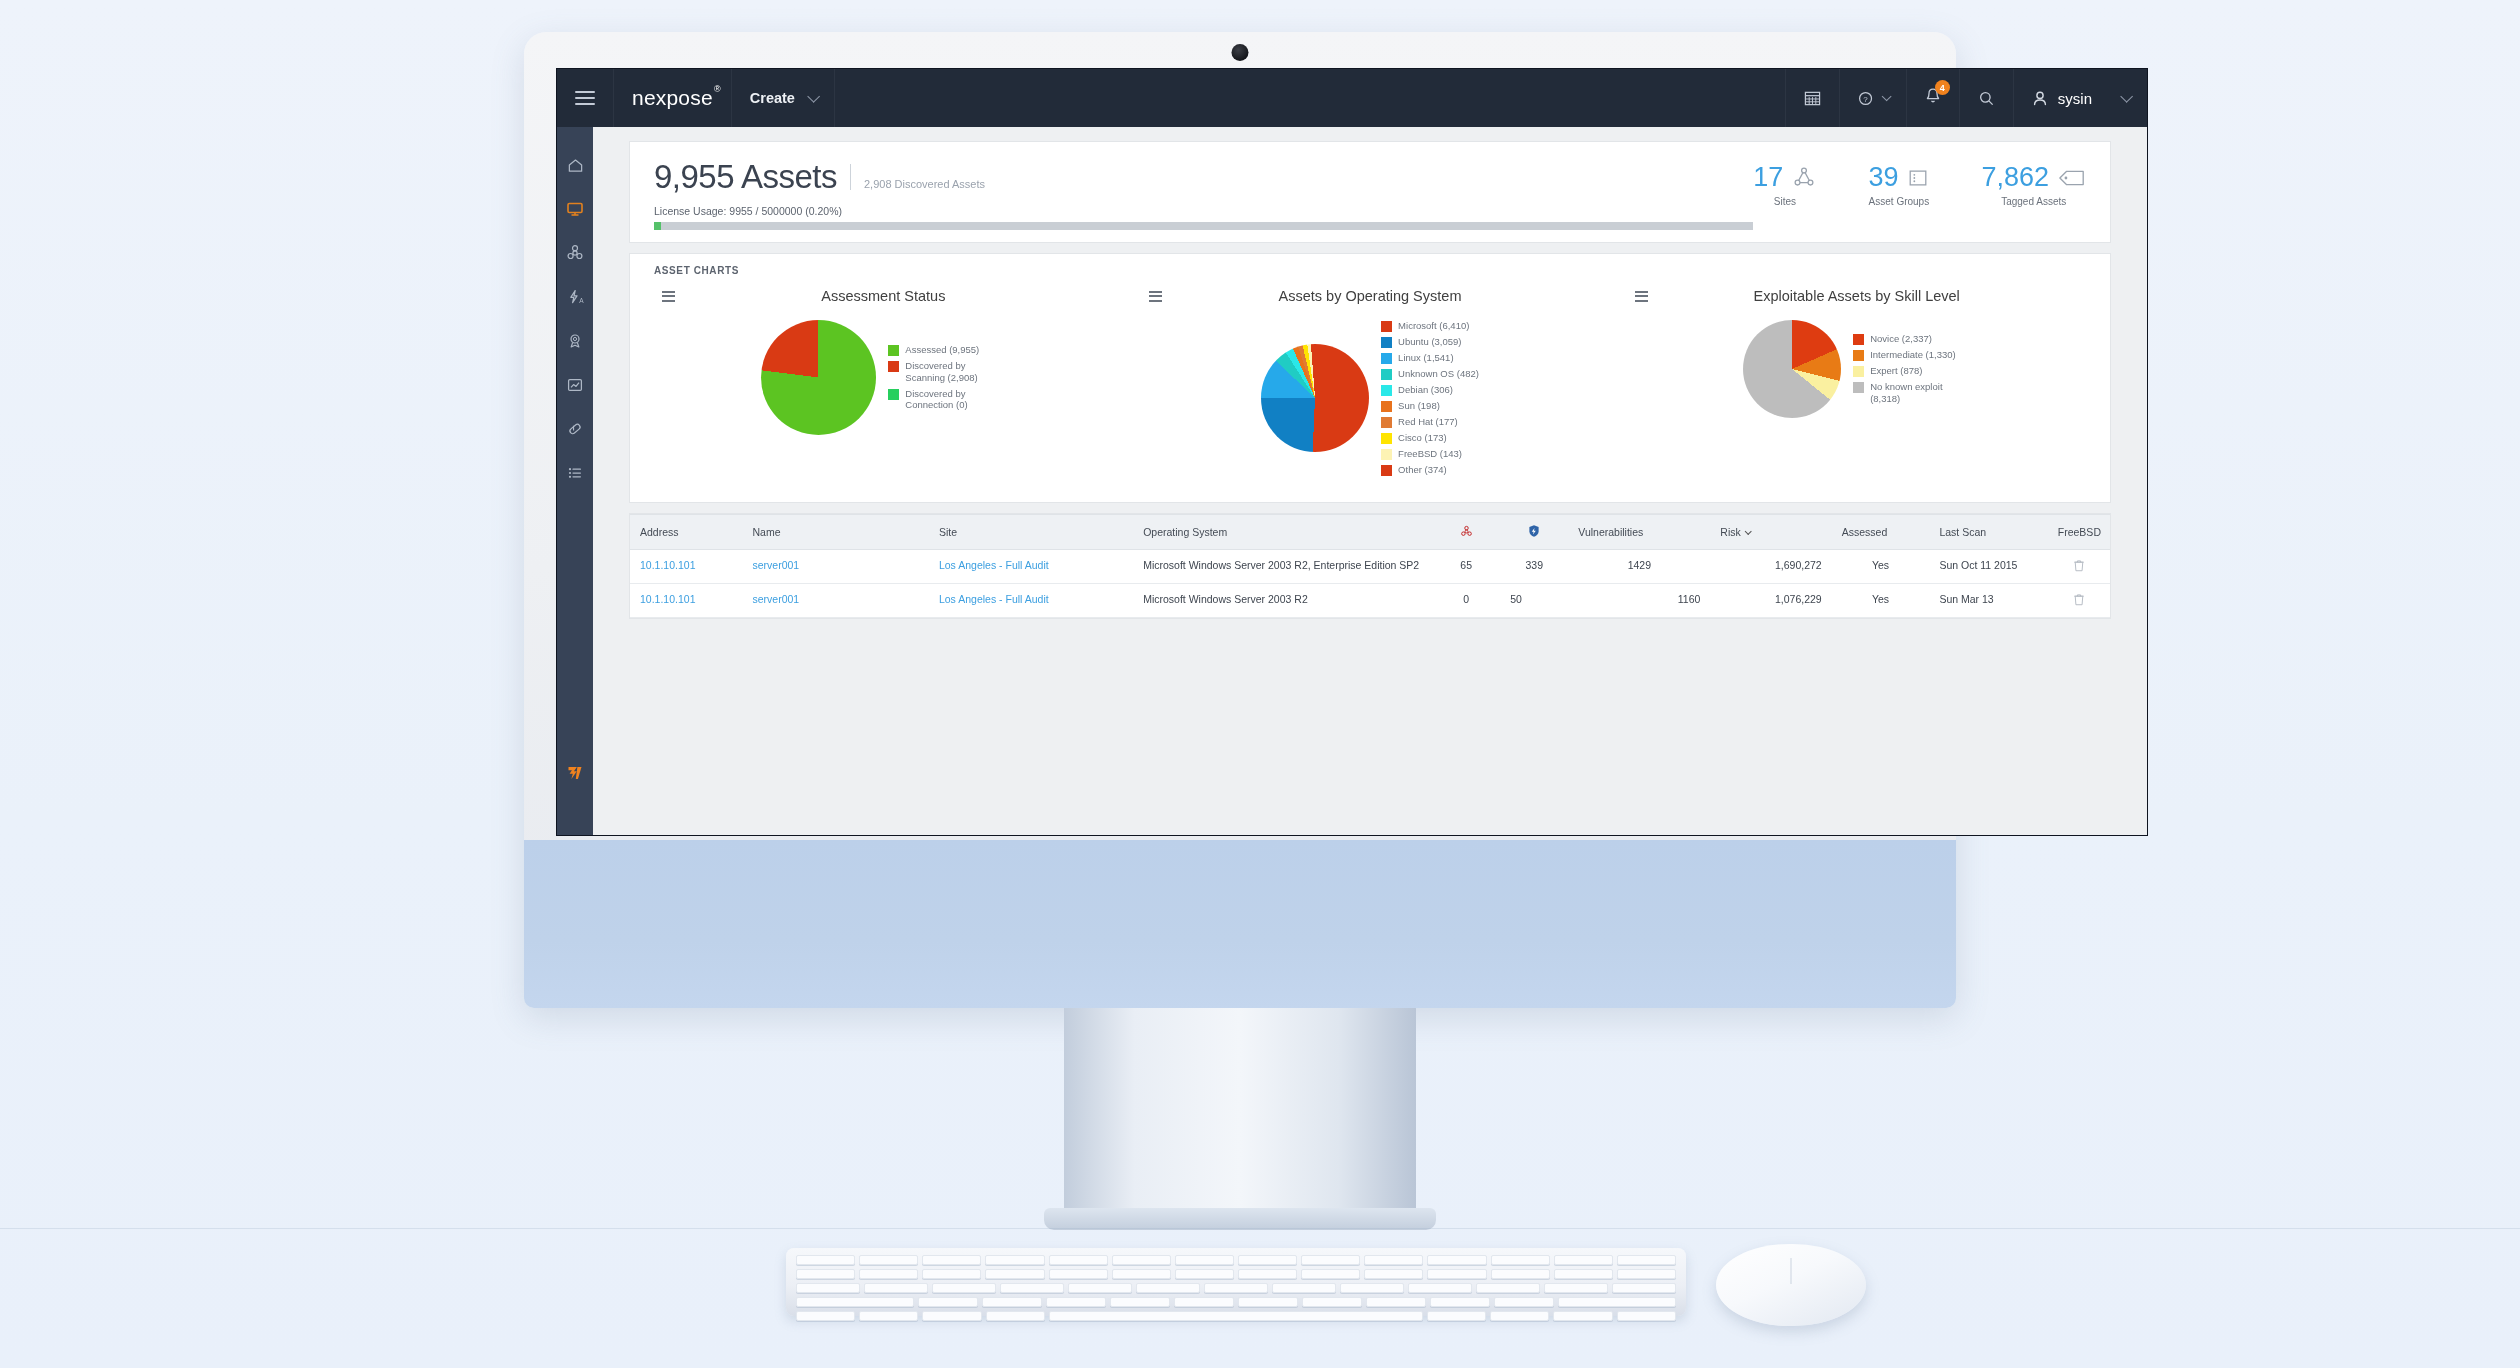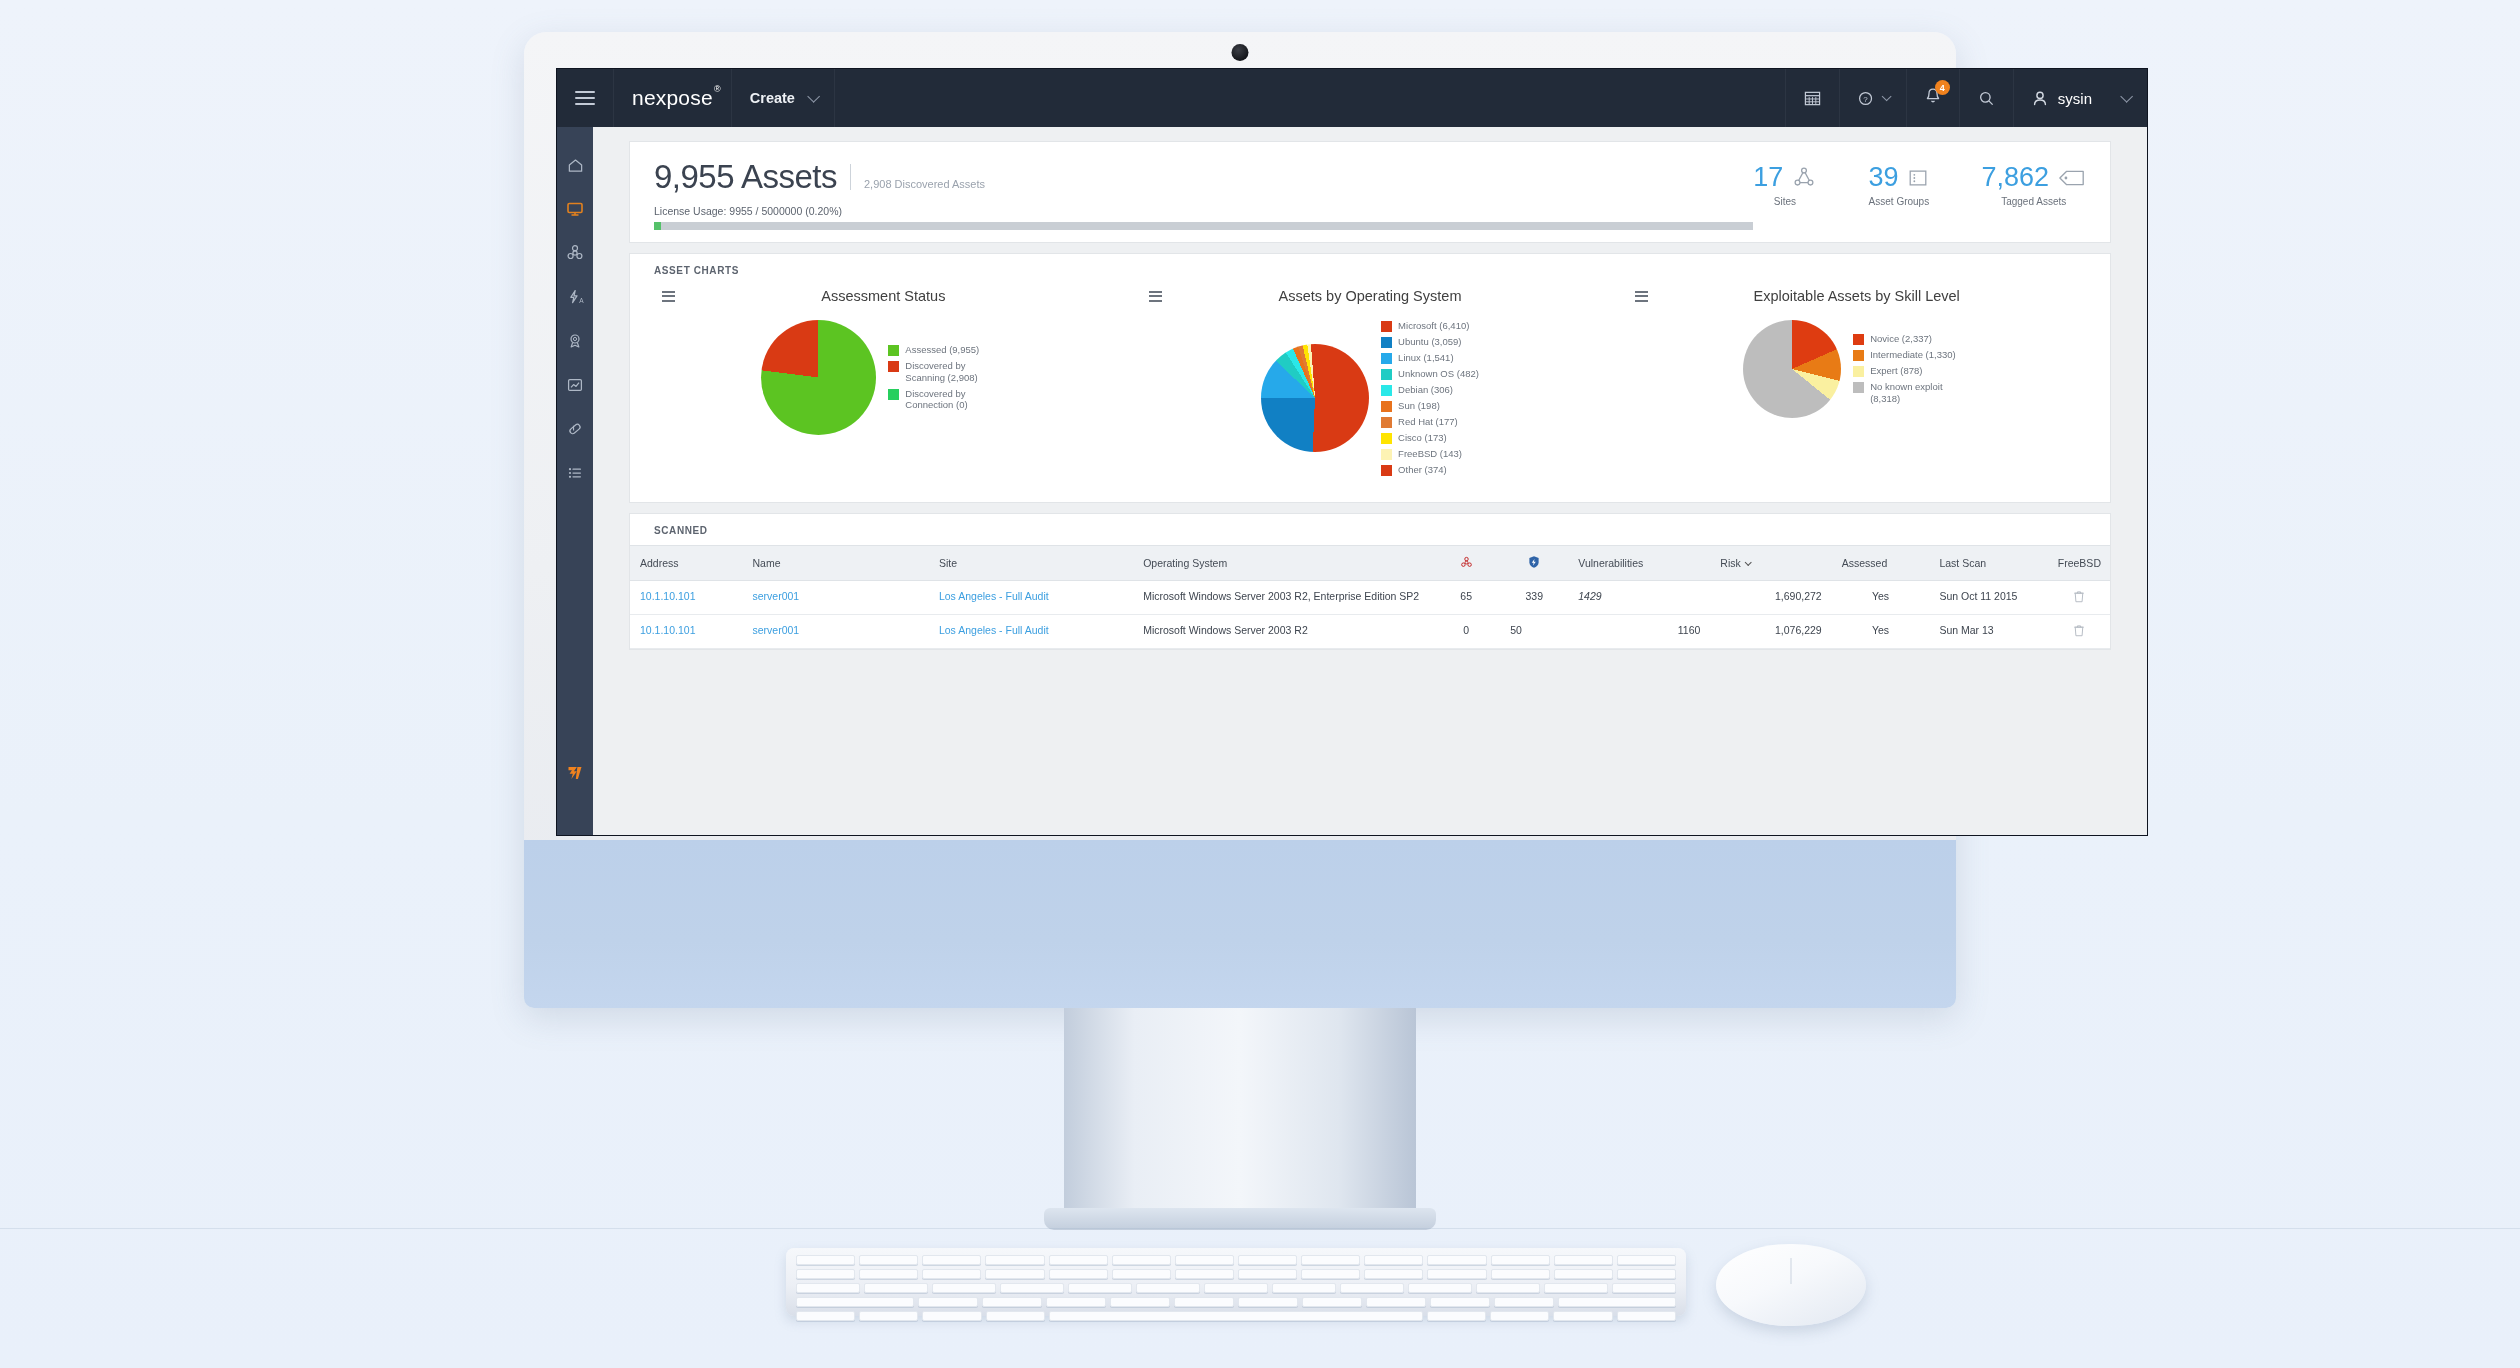--- a/index.html
+++ b/index.html
@@ -514,21 +514,20 @@
                           <span class="sw" style="background: rgb(189, 189, 189);"></span>
                           <span class="leg-lbl">No known exploit (8,318)</span>
                         </div>
                       </div>
                     </div>
                   </div>
                 </div>
             </div>
 
             <div class="card">
-              <div class="sec-title" style="padding-bottom:9px">SCANNED</div>
               <div class="tbl-wrap">
                 <table>
                   <colgroup>
                     <col style="width:7.6%">
                       <col style="width:12.6%">
                       <col style="width:13.8%">
                       <col style="width:20.2%">
                     <col style="width:4.6%">
                       <col style="width:4.6%">
                       <col style="width:9.6%">
@@ -561,21 +560,21 @@
                       </tr>
                     </thead>
                   <tbody id="tbody-host">
                       <tr>
                         <td class="link">10.1.10.101</td>
                         <td class="link">server001</td>
                         <td class="link">Los Angeles - Full Audit</td>
                         <td>Microsoft Windows Server 2003 R2, Enterprise Edition SP2</td>
                         <td style="text-align: center;">65</td>
                         <td style="text-align: center;">339</td>
-                        <td style="text-align: left; font-style: italic;">1429</td>
+                        <td style="text-align: center;">1429</td>
                         <td style="text-align: right;">1,690,272</td>
                         <td style="text-align: center;">Yes</td>
                         <td>Sun Oct 11 2015</td>
                         <td style="text-align: center;"><svg width="12" height="13" viewBox="0 0 14 15">
                             <path d="M2.6 3.6h8.8l-.8 10H3.4z" fill="none" stroke="#b4bac2" stroke-width="1.1"></path>
                             <line x1="1.4" y1="3.6" x2="12.6" y2="3.6" stroke="#b4bac2" stroke-width="1.1"></line>
                             <path d="M5.2 3.6V2.1h3.6v1.5" fill="none" stroke="#b4bac2" stroke-width="1.1"></path>
                           </svg></td>
                       </tr>
                       <tr style="height: 14px; overflow: hidden;">

